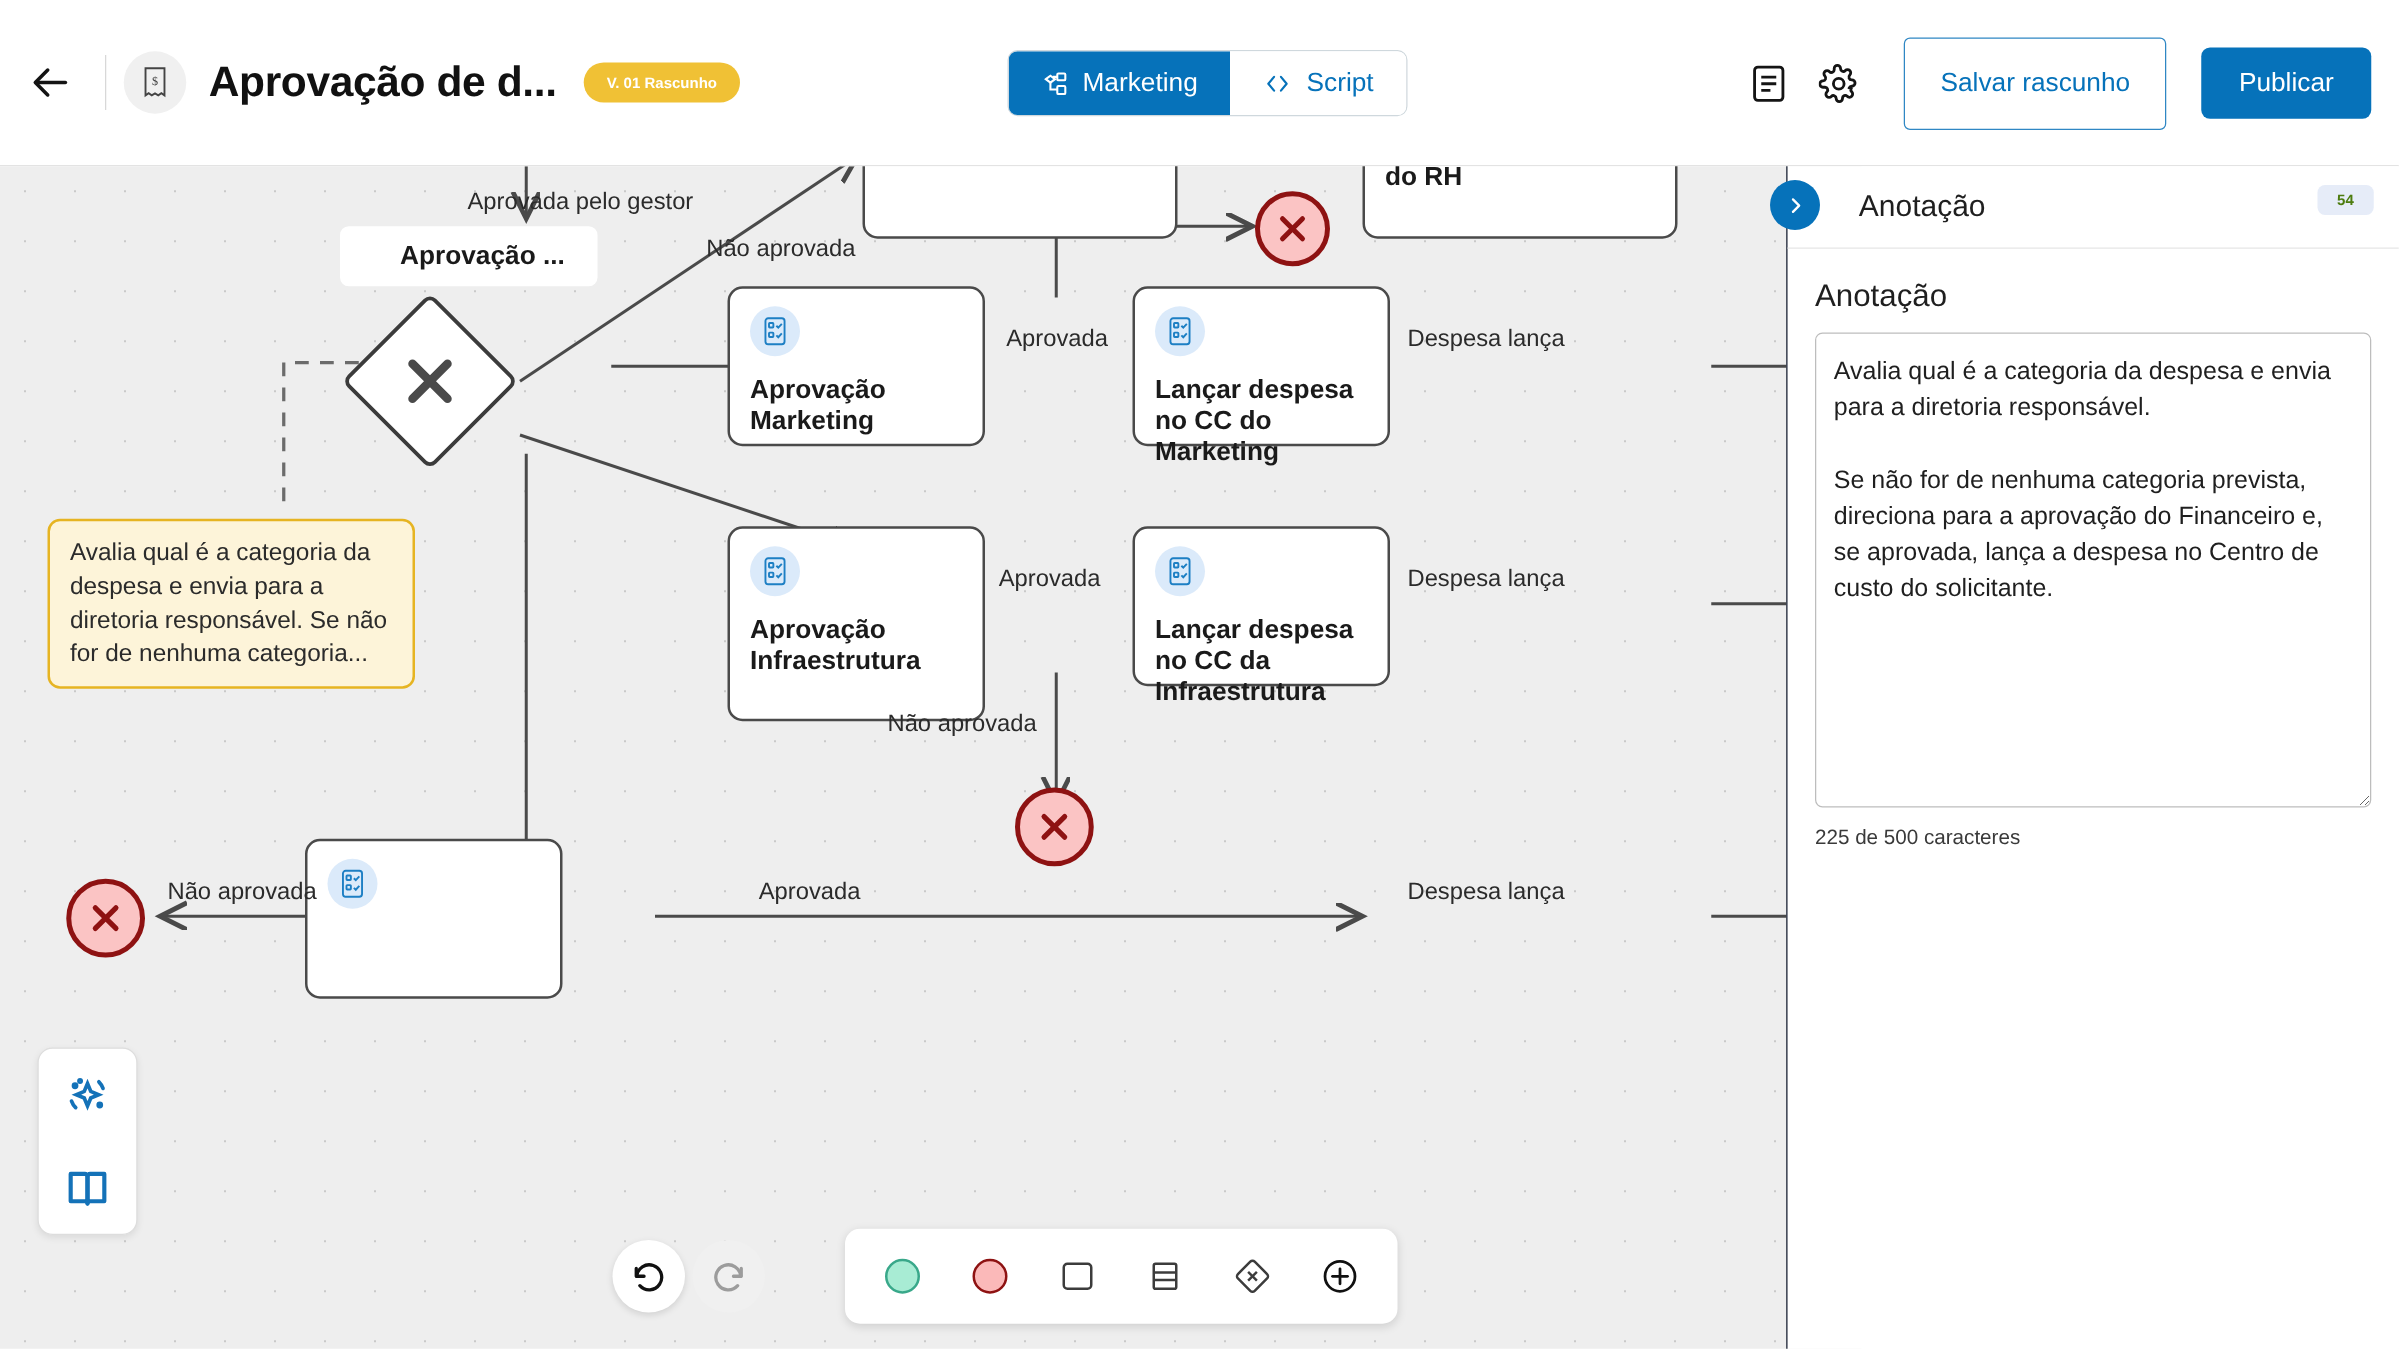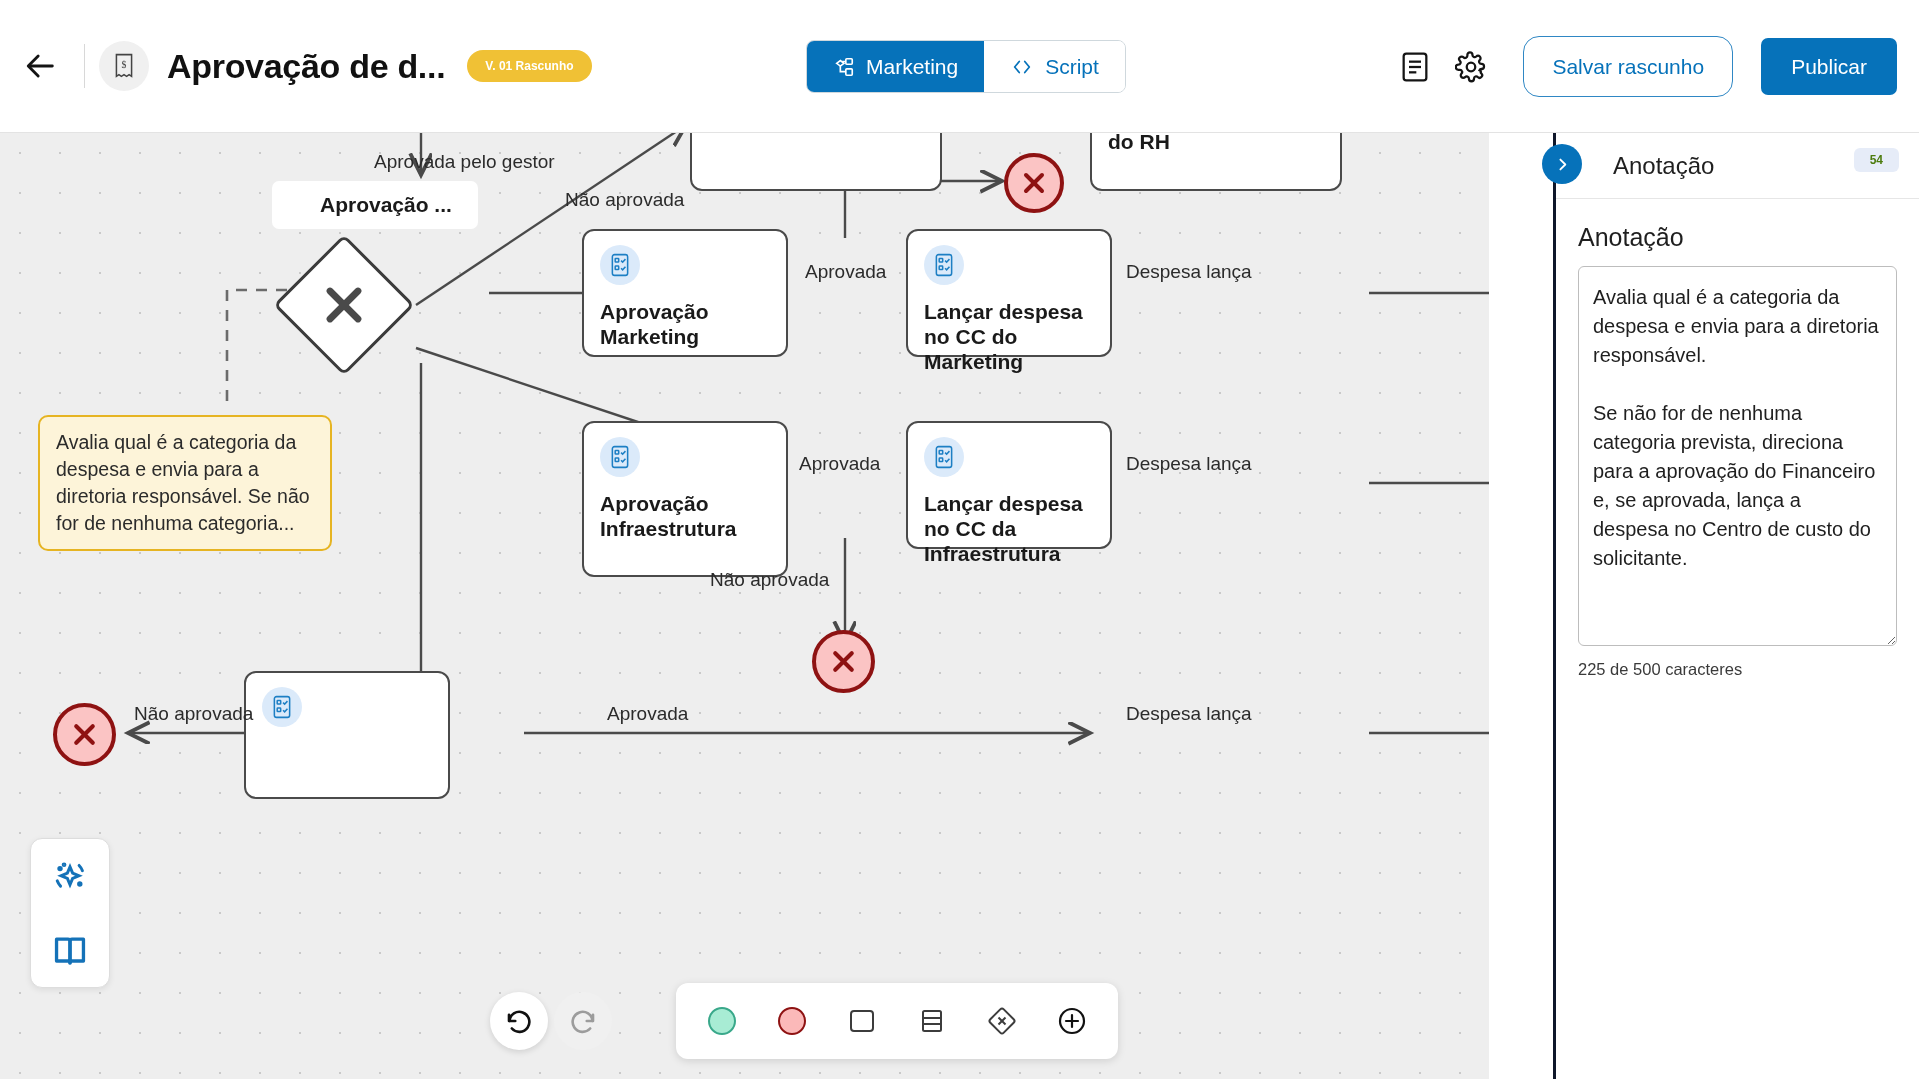--- a/index.html
+++ b/index.html
@@ -64,21 +64,21 @@
     display: flex; align-items: center; gap: 0;
   }
   .icon-btn {
     width: 56px; height: 56px; display: flex;
     align-items: center; justify-content: center; cursor: pointer;
     border-radius: 6px;
   }
   .btn-outline {
     margin-left: 24px;
     border: 1px solid #2f87c4; color: #0672ba; background: #fff;
-    font-size: 21px; padding: 16px 28px; height: 61px; border-radius: 16px;
+    font-size: 21px; padding: 16px 28px; height: 74px; border-radius: 5px;
     display: flex; align-items: center; cursor: pointer;
   }
   .btn-primary {
     margin-left: 28px;
     background: #0672ba; color: #fff; border: none;
     font-size: 21px; padding: 0 30px; height: 57px; border-radius: 7px;
     display: flex; align-items: center; cursor: pointer;
   }
 
   
@@ -187,22 +187,22 @@
   }
   .tray-btn {
     width: 56px; height: 56px; border-radius: 50%;
     display: flex; align-items: center; justify-content: center;
     cursor: pointer; background: #fff;
   }
 
   
   .right-panel {
     position: absolute; top: 133px; right: 0;
-    width: 366px; height: 946px; background: #ffffff;
-    border-left: 3px solid #0f172a;
+    width: 490px; height: 946px; background: #ffffff;
+    border-left: 1px solid #0f172a;
   }
   .rp-header {
     height: 66px; border-bottom: 1px solid #e6e6e6;
     display: flex; align-items: center; position: relative;
   }
   .collapse-tab {
     position: absolute; left: -14px; top: 11px;
     width: 40px; height: 40px; border-radius: 50%;
     background: #0672ba; color: #fff;
     display: flex; align-items: center; justify-content: center;

